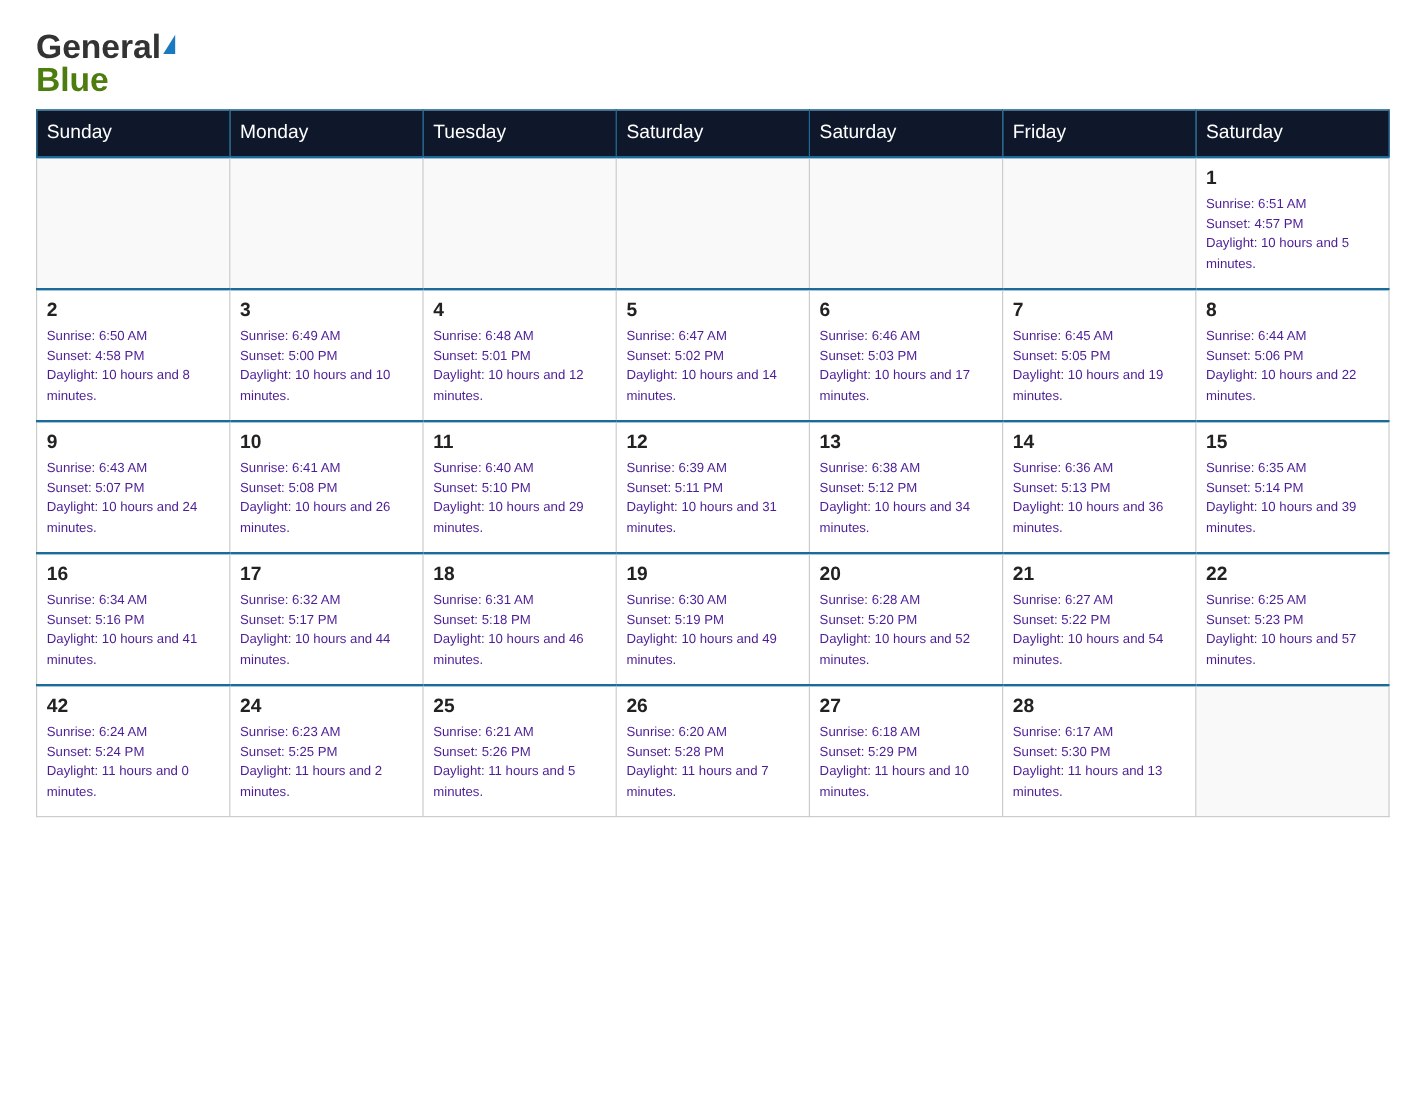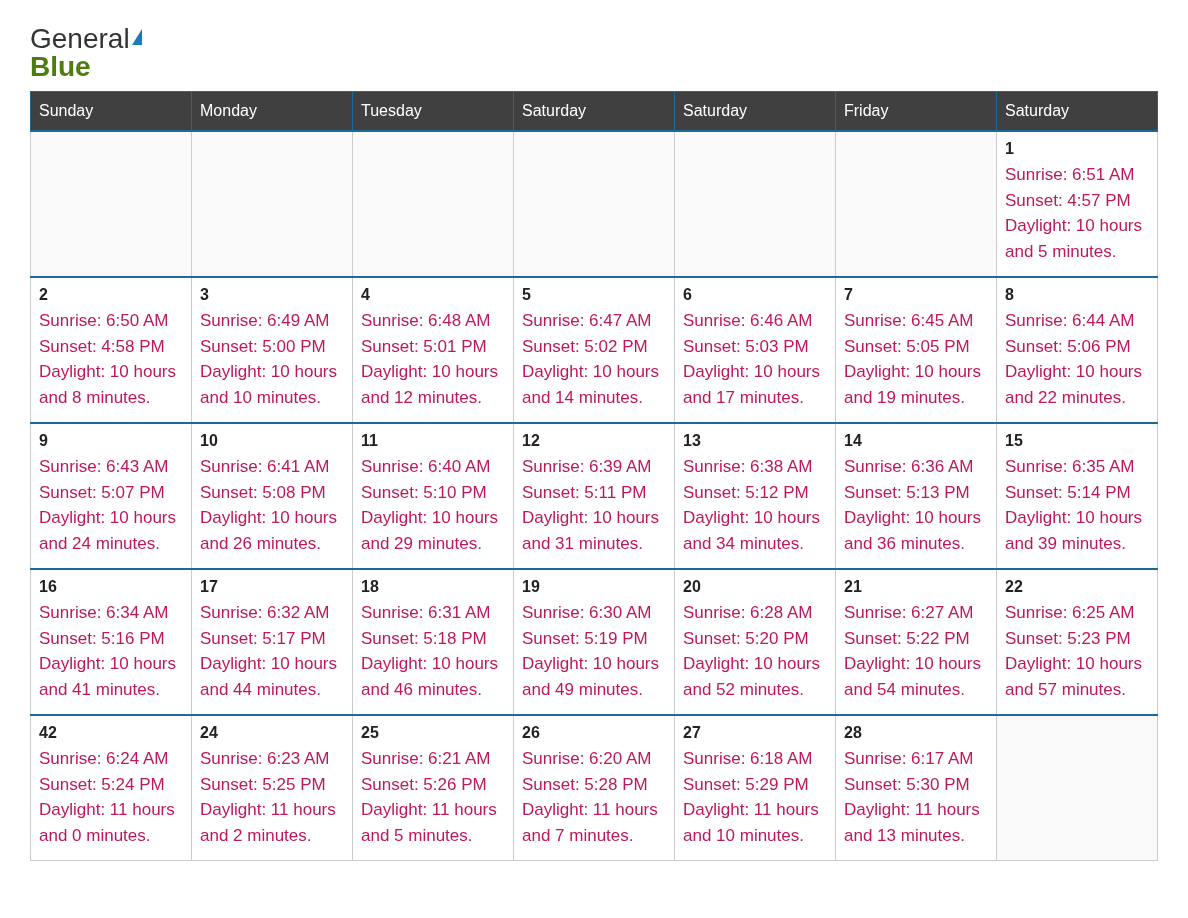--- a/index.html
+++ b/index.html
@@ -17,21 +17,21 @@
       margin-bottom: 10px;
     }
     .logo {
       display: flex;
       flex-direction: column;
       align-items: flex-start;
       padding-top: 5px;
     }
     .logo-general {
       font-size: 28px;
-      font-weight: normal;
+      font-weight: bold;
       color: #333;
       line-height: 1;
     }
     .logo-blue {
       font-size: 28px;
       font-weight: bold;
       color: #4d7c0f;
       line-height: 1;
     }
     .logo-triangle {
@@ -58,21 +58,21 @@
       font-size: 20px;
       color: #444;
       margin-top: 4px;
     }
     .calendar {
       width: 100%;
       border-collapse: collapse;
       margin-top: 10px;
     }
     .calendar thead tr th {
-      background-color: #404040;
+      background-color: #0f172a;
       color: #fff;
       padding: 10px 8px;
       text-align: left;
       font-size: 16px;
       font-weight: normal;
       border: 1px solid #1a6b9a;
     }
     .calendar tbody tr td {
       vertical-align: top;
       padding: 8px 8px 12px 8px;
@@ -88,23 +88,23 @@
       background: #f9f9f9;
     }
     .day-number {
       font-size: 16px;
       font-weight: bold;
       color: #222;
       margin-bottom: 4px;
       display: block;
     }
     .day-info {
-      font-size: 17px;
+      font-size: 11px;
       line-height: 1.5;
-      color: #be185d;
+      color: #4c1d95;
     }
   </style>
 </head>
 <body>
 
 <div class="header">
   <div class="logo">
     <div style="display:flex; align-items:center;">
       <span class="logo-general">General</span>
       <span class="logo-triangle"></span>

